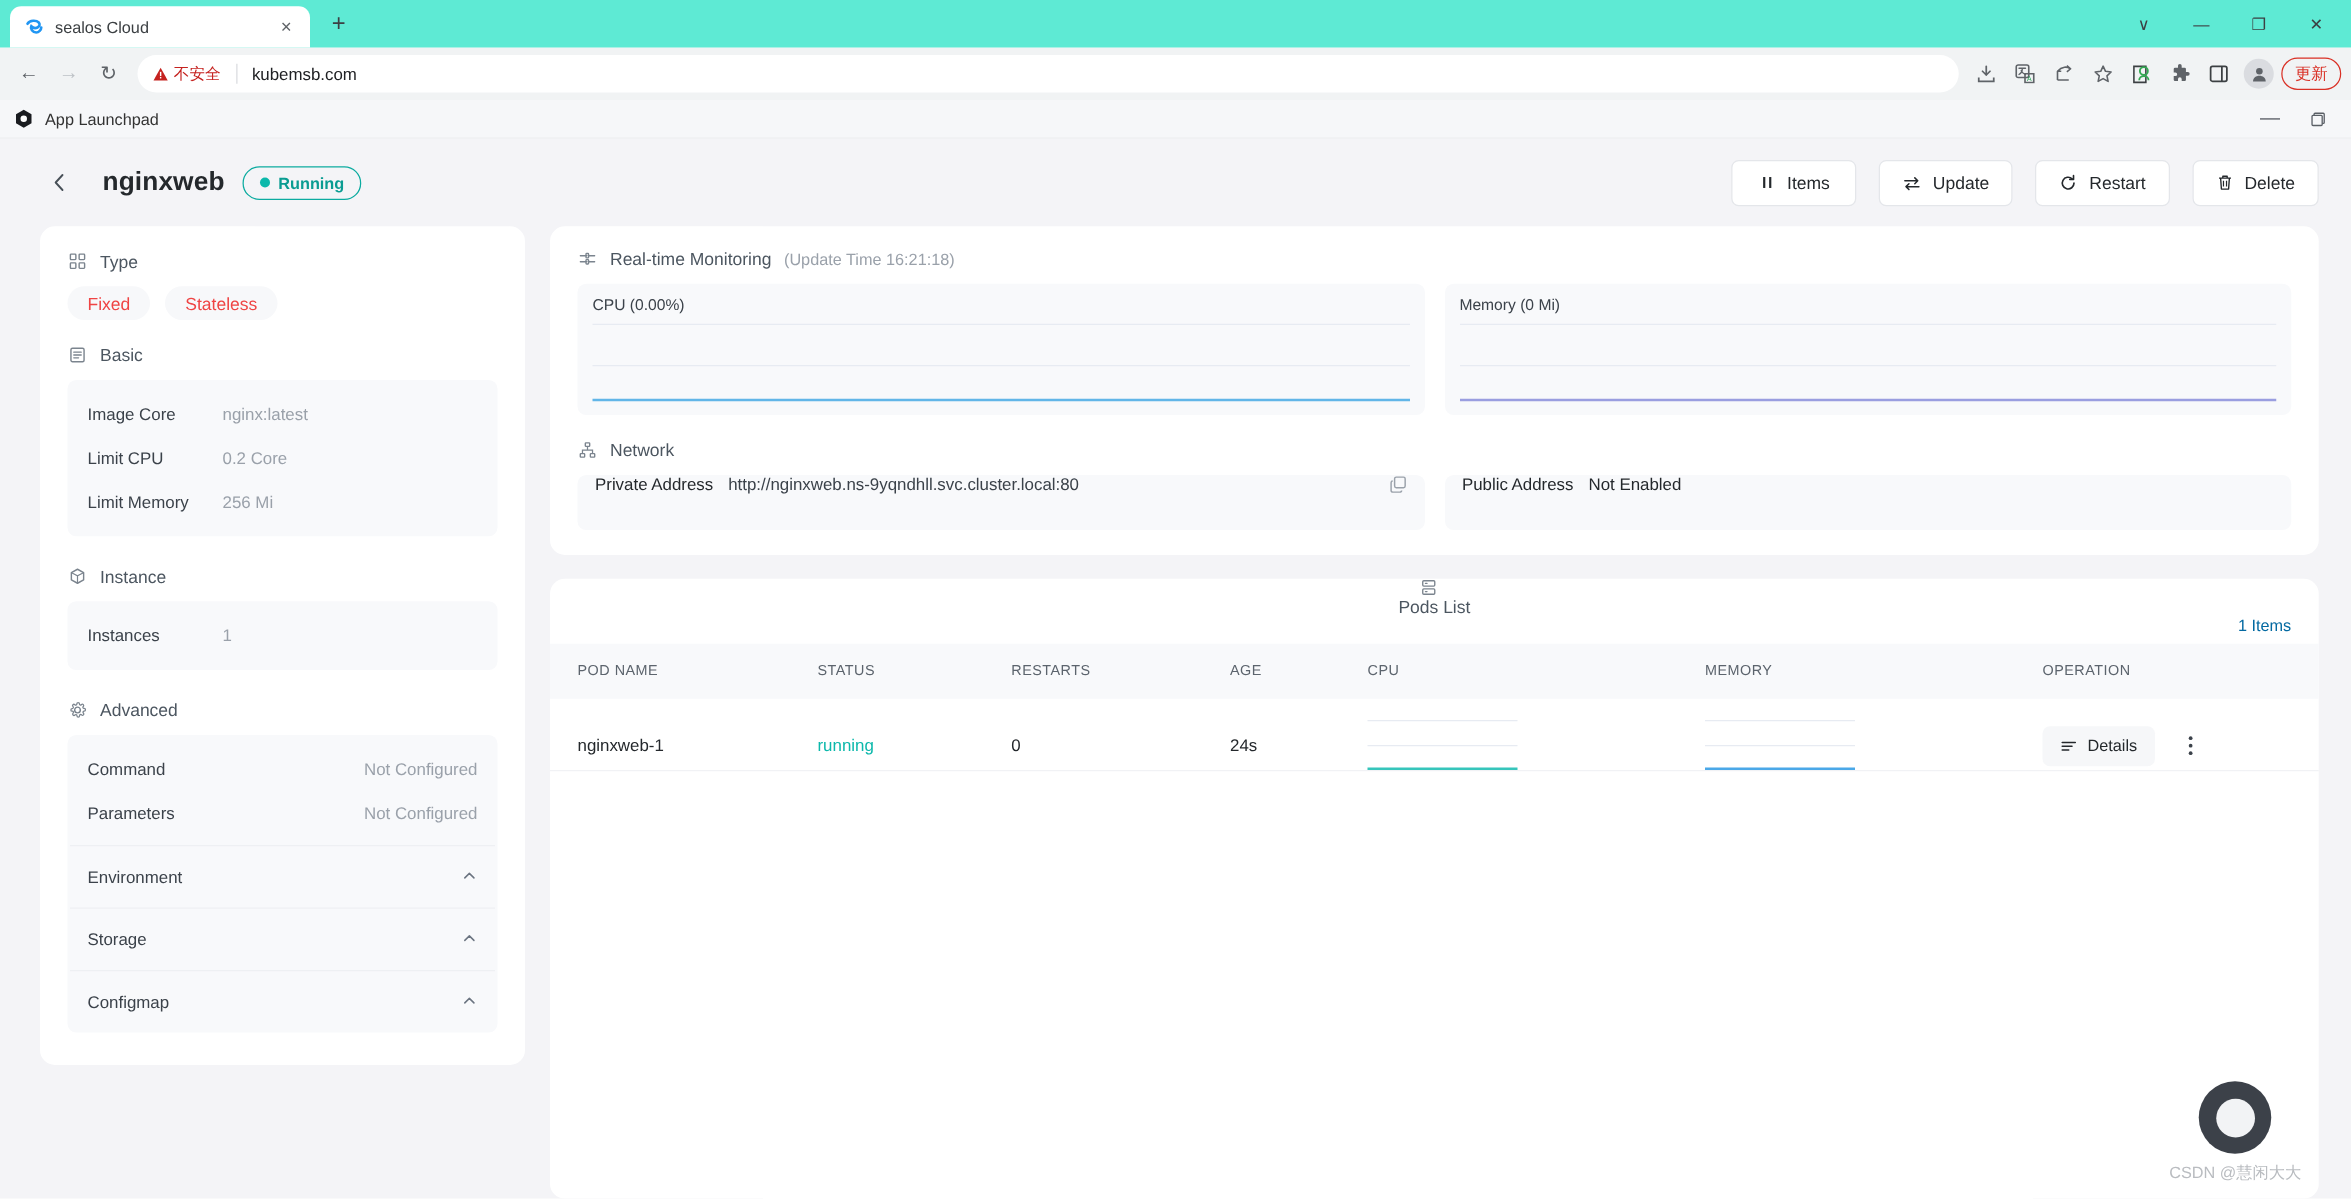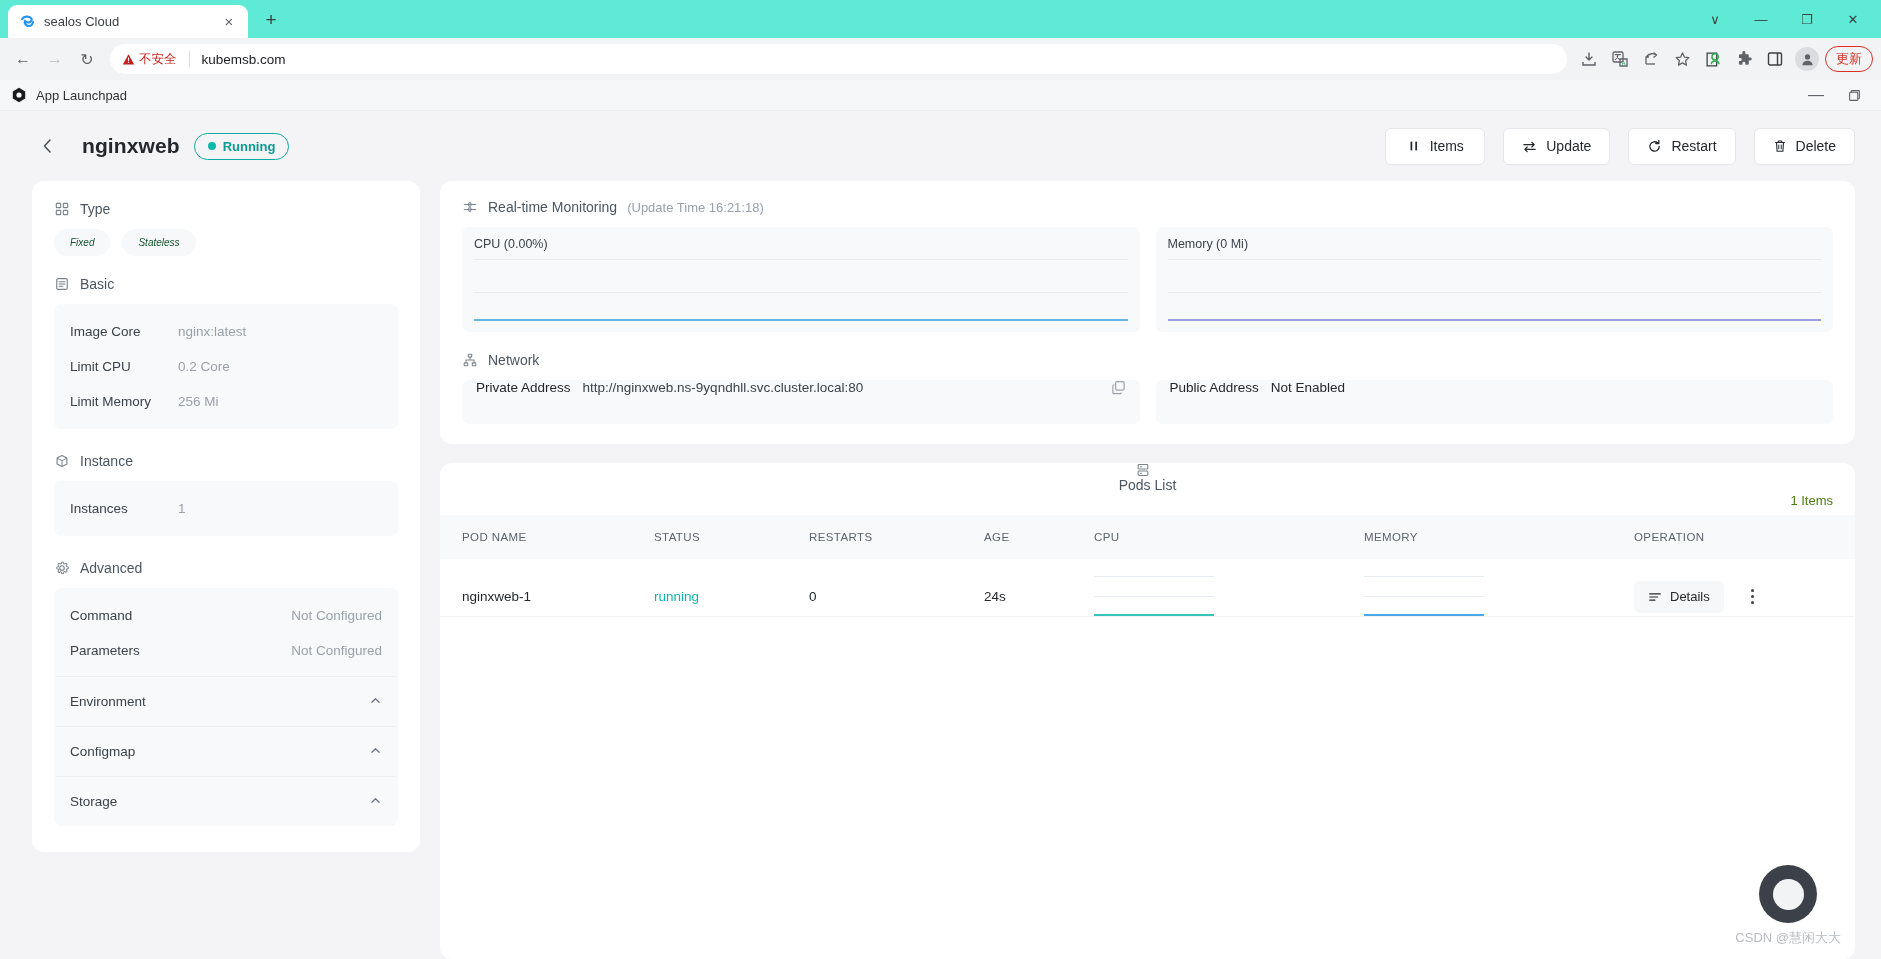--- a/index.html
+++ b/index.html
@@ -144,22 +144,22 @@
 
   .sec-title {
     display: flex; align-items: center; gap: 10px;
     font-size: 14px; color: #4c5660; margin-bottom: 12px;
   }
   .sec-title .ic { width: 16px; height: 16px; display:flex; align-items:center; justify-content:center; color:#7b848e; }
 
   .chips { display: flex; gap: 12px; margin-bottom: 20px; }
   .chip {
     height: 27px; padding: 0 16px; background: #f7f8fa;
-    border-radius: 14px; font-size: 10px; color: #14532d;
-    display: flex; align-items: center; cursor: pointer; font-style: italic;
+    border-radius: 14px; font-size: 14px; color: #ef4444;
+    display: flex; align-items: center; cursor: pointer;
   }
 
   .kv-box { background: #f8f9fb; border-radius: 7px; padding: 10px 2px; }
   .kv-row { display: flex; align-items: center; height: 35px; padding: 0 14px; }
   .kv-key { width: 108px; flex: 0 0 108px; font-size: 13.5px; color: #3b424a; }
   .kv-val { font-size: 13.5px; color: #9aa1aa; }
   .kv-val.right { margin-left: auto; }
   .mt20 { margin-top: 24px; }
 
   .collapse-row {
@@ -194,21 +194,21 @@
   .net-key { font-size: 13.5px; color: #24282c; white-space: nowrap; }
   .net-val { font-size: 13.5px; color: #3b424a; }
   .net-val.muted { color: #24282c; }
   .copy-ic { margin-left: auto; color: #9aa1aa; cursor: pointer; display:flex; }
 
   
   .pods-card { background: #fff; border-radius: 12px; flex: 1; min-height: 0; display: flex; flex-direction: column; }
   .pods-head {
     display: flex; align-items: center; height: 52px; padding: 0 22px; flex-direction: column;
   }
-  .items-count { margin-left: auto; font-size: 13px; color: #4d7c0f; }
+  .items-count { margin-left: auto; font-size: 13px; color: #0369a1; }
   .tbl { width: 100%; }
   .tbl-head {
     display: flex; align-items: center; height: 44px;
     background: #f8f9fb; padding: 0 22px;
   }
   .th {
     font-size: 11.5px; color: #5c646d; letter-spacing: .4px;
     text-transform: uppercase;
   }
   .tbl-row {
@@ -485,29 +485,29 @@
         </div>
         <div class="collapse-row">
           <span class="lbl">Environment</span>
           <span class="chev">
             <svg width="13" height="13" viewBox="0 0 16 16">
                 <path d="M3.5 10.2L8 5.8l4.5 4.4" fill="none" stroke="#6b7480" stroke-width="1.5" stroke-linecap="round" stroke-linejoin="round"></path>
               </svg>
           </span>
         </div>
         <div class="collapse-row">
-          <span class="lbl">Configmap</span>
+          <span class="lbl">Storage</span>
           <span class="chev">
             <svg width="13" height="13" viewBox="0 0 16 16">
                 <path d="M3.5 10.2L8 5.8l4.5 4.4" fill="none" stroke="#6b7480" stroke-width="1.5" stroke-linecap="round" stroke-linejoin="round"></path>
               </svg>
           </span>
         </div>
         <div class="collapse-row">
-          <span class="lbl">Storage</span>
+          <span class="lbl">Configmap</span>
           <span class="chev">
             <svg width="13" height="13" viewBox="0 0 16 16">
                 <path d="M3.5 10.2L8 5.8l4.5 4.4" fill="none" stroke="#6b7480" stroke-width="1.5" stroke-linecap="round" stroke-linejoin="round"></path>
               </svg>
           </span>
         </div>
       </div>
     </div>
 
     <div class="right-panel">

